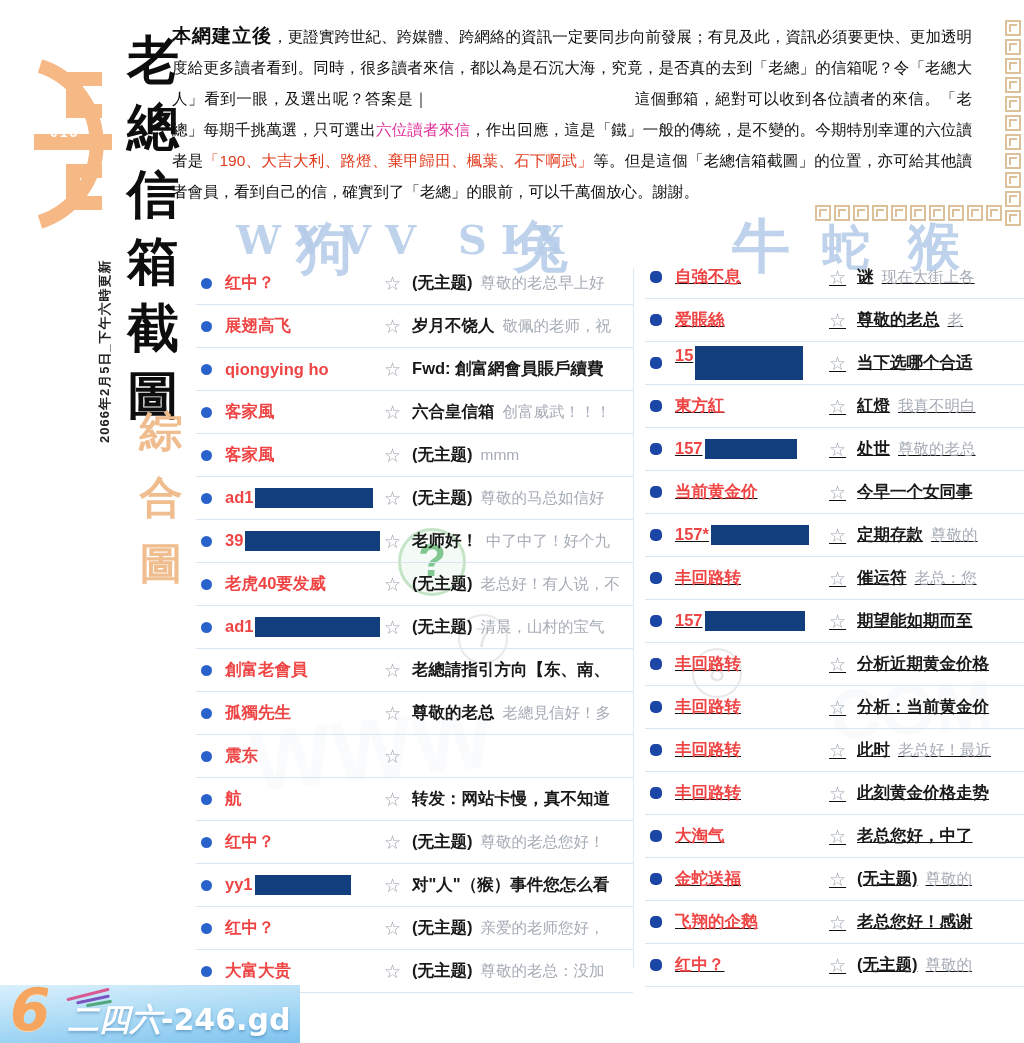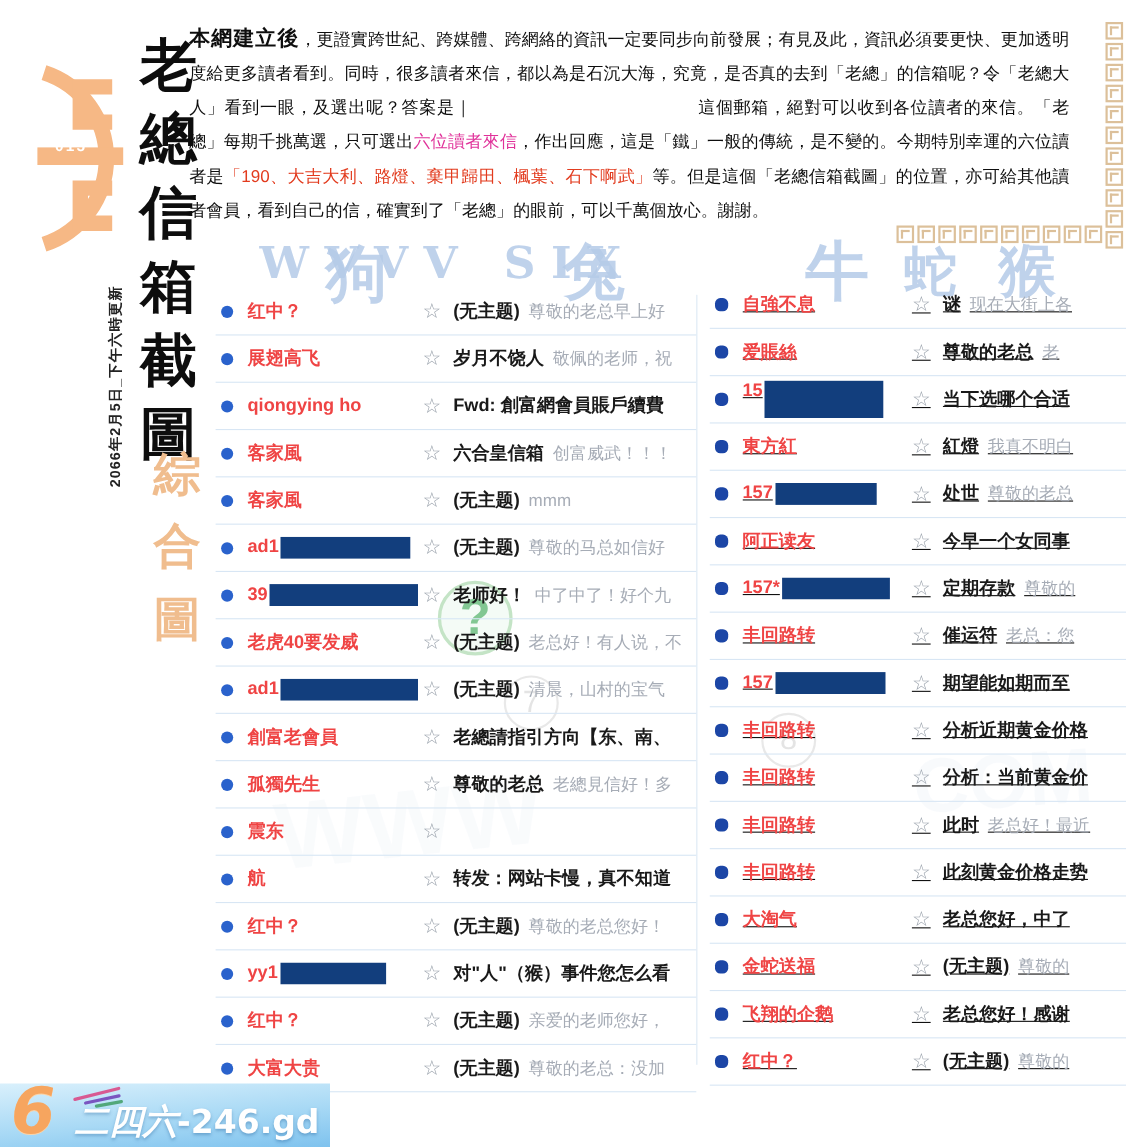--- a/index.html
+++ b/index.html
@@ -351,21 +351,21 @@
         <span class="sender">
           <b>157</b>
           <i class="redact" style="width: 92px;"></i>
         </span>
         <span class="star">☆</span>
         <span class="subj"><b>处世</b><span class="prev">尊敬的老总</span></span>
       </div>
       <div class="mrow">
         <span class="dot"></span>
         <span class="sender">
-          <b>阿正读友</b>
+          <b>当前黄金价</b>
         </span>
         <span class="star">☆</span>
         <span class="subj"><b>今早一个女同事</b><span class="prev"></span></span>
       </div>
       <div class="mrow">
         <span class="dot"></span>
         <span class="sender">
           <b>157*</b>
           <i class="redact" style="width: 98px;"></i>
         </span>

